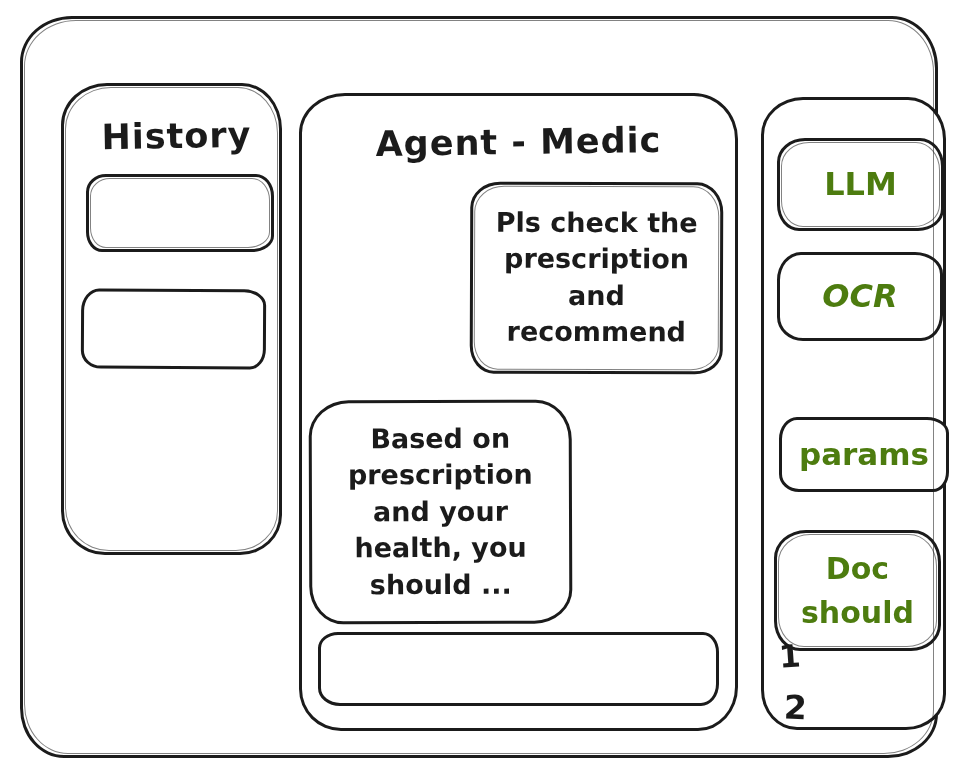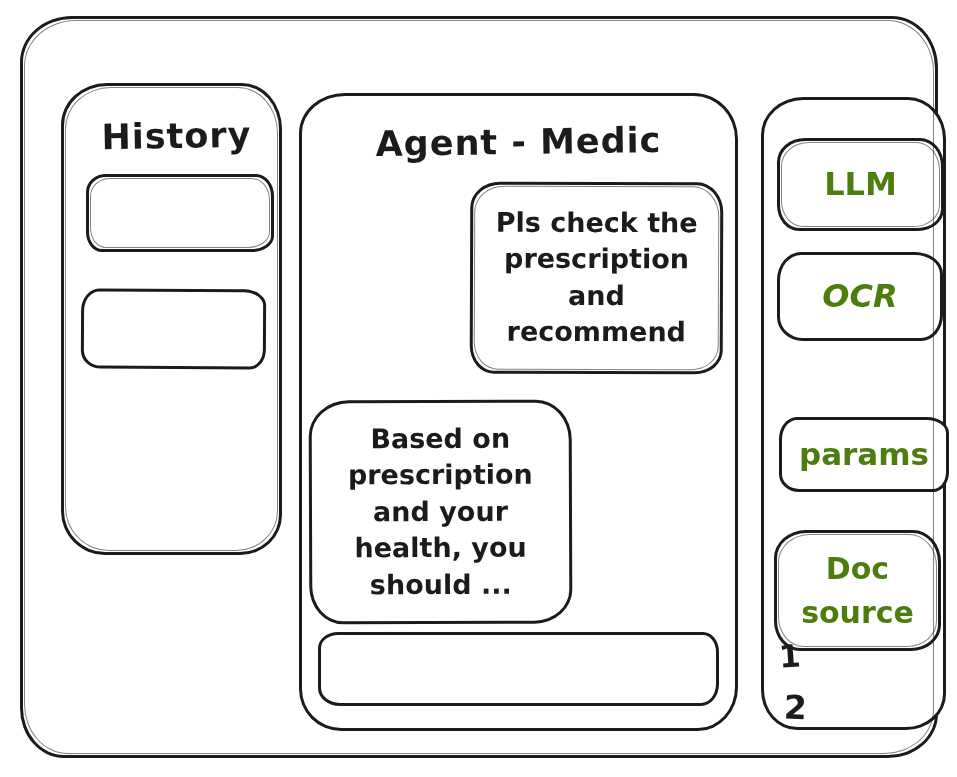--- a/index.html
+++ b/index.html
@@ -145,18 +145,18 @@
     <div class="panel-title chat-title">Agent - Medic</div>
     <div class="bubble bubble-user double">Pls check the prescription and recommend</div>
     <div class="bubble bubble-agent">Based on prescription and your health, you should ...</div>
     <input class="chat-input" type="text" placeholder="" style="">
   </main>
 
   <aside class="stroke sidebar-right">
     <button class="tool-btn btn-llm double">LLM</button>
     <button class="tool-btn btn-ocr">OCR</button>
     <button class="tool-btn btn-params">params</button>
-    <button class="tool-btn btn-doc double">Doc source</button>
+    <button class="tool-btn btn-doc double">Doc should</button>
     <div class="doc-num doc-num-1">1</div>
     <div class="doc-num doc-num-2">2</div>
   </aside>
 
 </div>
 
 </body></html>

